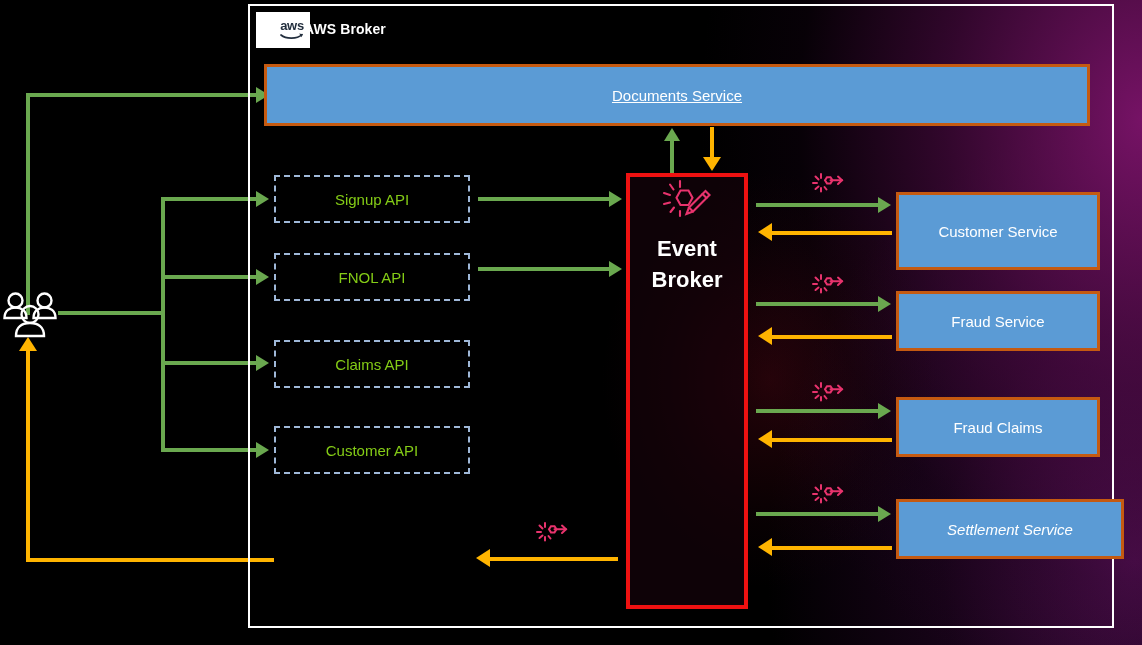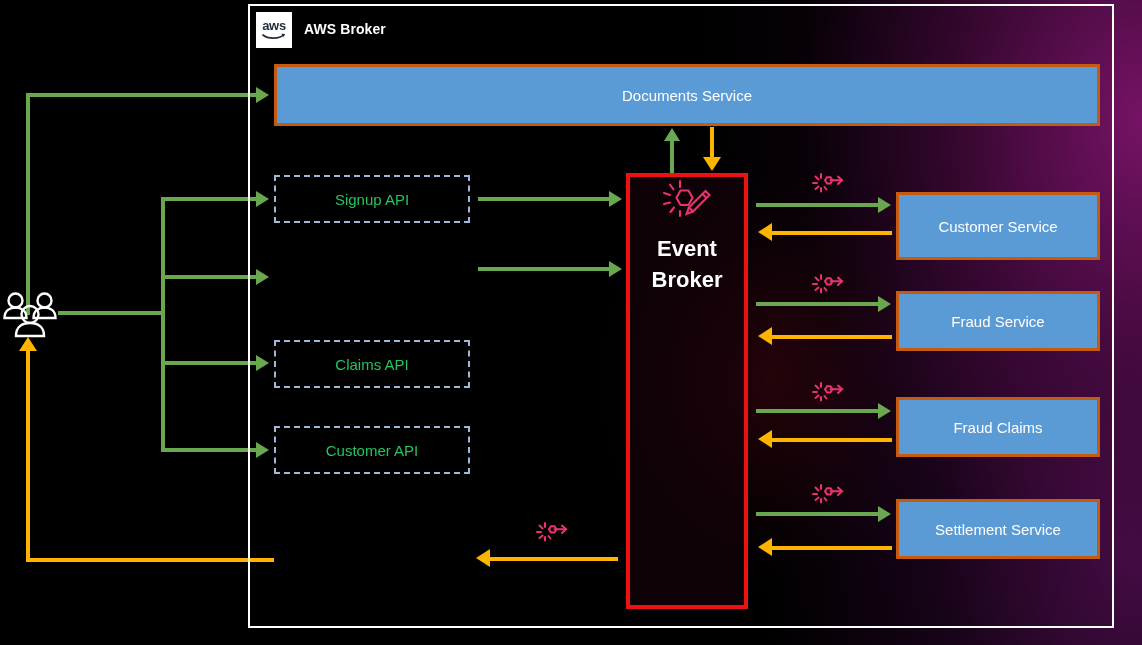--- a/index.html
+++ b/index.html
@@ -36,21 +36,21 @@
     border: 2px solid #ffffff;
     box-sizing: border-box;
     background: transparent;
   }
   .aws-logo-box {
     position: absolute;
     left: 256px; top: 12px;
     width: 36px; height: 36px;
     background: #ffffff;
     display: flex; flex-direction: column;
-    align-items: center; justify-content: center;
+    align-items: center; justify-content: center; padding-left: 18px;
   }
   .aws-logo-box .aws-word {
     font-size: 13px; font-weight: bold; color: #232f3e;
     line-height: 11px; letter-spacing: -0.3px;
   }
   .aws-logo-box svg { display: block; margin-top: 1px; }
   .aws-cloud-label {
     position: absolute;
     left: 304px; top: 21px;
     font-size: 14px; font-weight: bold; color: #ffffff;
@@ -67,21 +67,21 @@
     color: #ffffff;
     font-size: 15px;
     text-align: center;
   }
   .api-box {
     position: absolute;
     background: transparent;
     border: 2px dashed #9fb8d8;
     box-sizing: border-box;
     display: flex; align-items: center; justify-content: center;
-    color: #22c55e;
+    color: #84cc16;
     font-size: 15px;
   }
 
   
   .broker {
     position: absolute;
     left: 626px; top: 173px;
     width: 122px; height: 436px;
     border: 4px solid #ee1111;
     box-sizing: border-box;
@@ -152,31 +152,34 @@
   <div class="aws-container"></div>
   <div class="aws-logo-box">
     <div class="aws-word">aws</div>
     <svg width="24" height="8" viewBox="0 0 24 8">
       <path d="M1 3 C6 7.2, 17 7.2, 22 2.6" stroke="#232f3e" stroke-width="1.7" fill="none" stroke-linecap="round"></path>
       <path d="M19.2 1.4 L22.6 2.2 L21.6 5.2 Z" fill="#232f3e"></path>
     </svg>
   </div>
   <div class="aws-cloud-label">AWS Broker</div>
 
-  <div class="svc-box" style="left:274px; top:64px; width:826px; height:62px;">
+  <div class="svc-box" style="left:264px; top:64px; width:826px; height:62px;text-decoration:underline;">
     <span>Documents Service</span>
   </div>
 
   <div class="ln v green" style="left:670px; top:140px; height:34px;"></div>
   <div class="arrow up-g" style="left:664px; top:128px;"></div>
   <div class="ln v orange" style="left:710px; top:127px; height:32px;"></div>
   <div class="arrow down-o" style="left:703px; top:157px;"></div>
 
   <div class="api-box" style="left:274px; top:175px; width:196px; height:48px;">
     <span>Signup API</span>
+  </div>
+  <div class="api-box" style="left:274px; top:253px; width:196px; height:48px;">
+    <span>FNOL API</span>
   </div>
   <div class="api-box" style="left:274px; top:426px; width:196px; height:48px;">
     <span>Customer API</span>
   </div>
   <div class="api-box" style="left:274px; top:340px; width:196px; height:48px;">
     <span>Claims API</span>
   </div>
 
   <div class="ln h green" style="left:478px; top:197px; width:133px;"></div>
   <div class="arrow right-g" style="left:609px; top:191px;"></div>
@@ -207,30 +210,30 @@
           <path d="M31 30.5 L47.5 14 L51.5 18 L35 34.5 Z"></path>
           <path d="M31 30.5 L28.5 37 L35 34.5"></path>
           <path d="M44.5 17 L48.5 21"></path>
         </g>
       </svg>
     </div>
     <div class="broker-label">Event
 Broker</div>
   </div>
 
-  <div class="svc-box" style="left:896px; top:192px; width:204px; height:68px;">
+  <div class="svc-box" style="left:896px; top:192px; width:204px; height:78px;">
     <span>Customer Service</span>
   </div>
   <div class="svc-box" style="left:896px; top:291px; width:204px; height:60px;">
     <span>Fraud Service</span>
   </div>
   <div class="svc-box" style="left:896px; top:397px; width:204px; height:60px;">
     <span>Fraud Claims</span>
   </div>
-  <div class="svc-box" style="left:896px; top:499px; width:204px; height:60px;">
+  <div class="svc-box" style="left:896px; top:499px; width:228px; height:60px;font-style:italic;">
     <span>Settlement Service</span>
   </div>
 
   <div class="ln h green" style="left:756px; top:203px; width:124px;"></div>
   <div class="arrow right-g" style="left:878px; top:197px;"></div>
   <div class="ln h orange" style="left:772px; top:231px; width:120px;"></div>
   <div class="arrow left-o" style="left:758px; top:223px;"></div>
   <div class="spark-icon" style="left:806px; top:163px;">
     <svg width="44" height="36" viewBox="0 0 44 36">
       <g stroke="#E8336D" stroke-width="2" fill="none" stroke-linecap="round">

